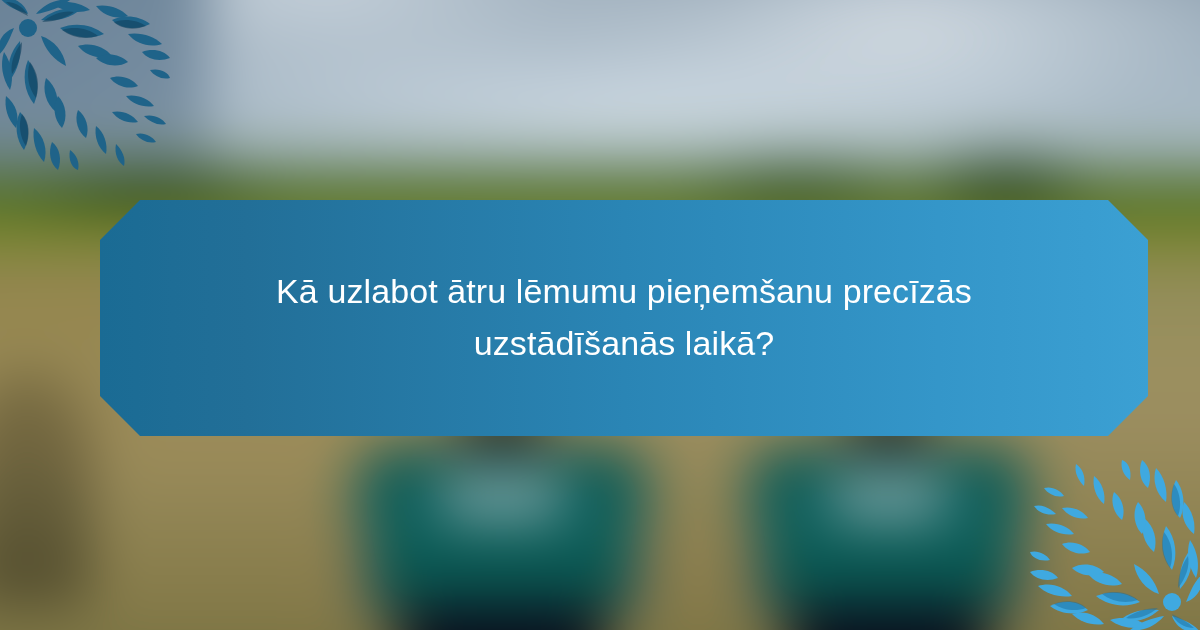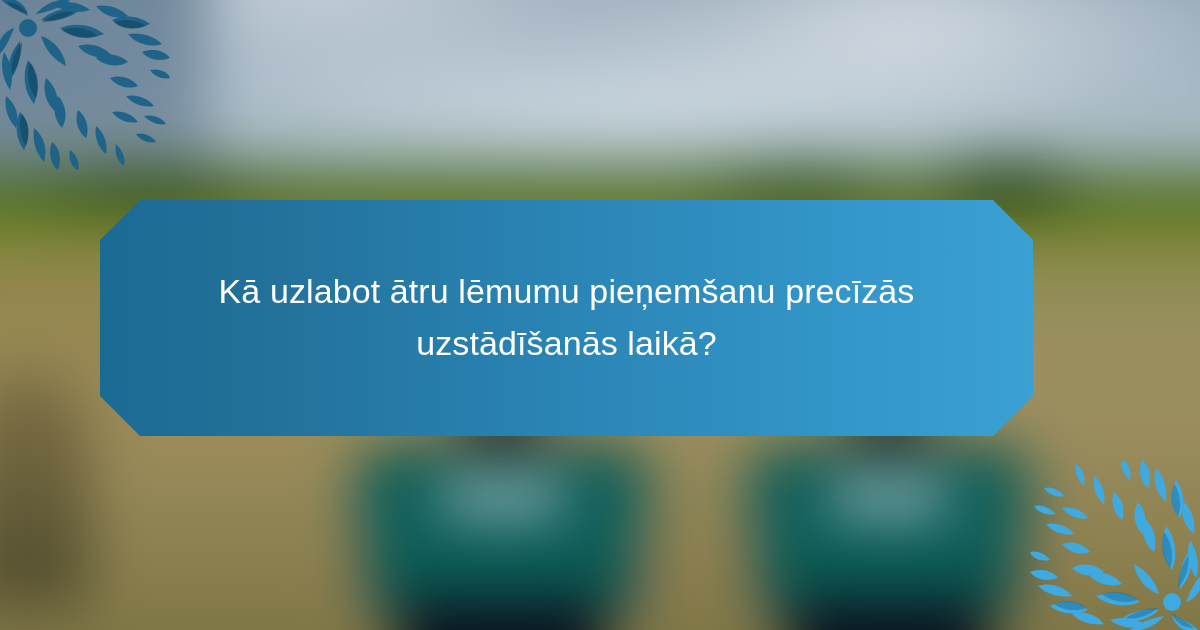--- a/index.html
+++ b/index.html
@@ -165,21 +165,21 @@
     right: 0;
     bottom: 0;
     transform: rotate(180deg);
   }
 
   
   #banner {
     position: absolute;
     left: 100px;
     top: 200px;
-    width: 933px;
+    width: 1048px;
     height: 236px;
     background: linear-gradient(90deg, #1a6b94 0%, #226f98 14%, #2a85b5 50%, #3496c9 80%, #3ba0d3 100%);
     -webkit-clip-path: polygon(40px 0, calc(100% - 40px) 0, 100% 40px, 100% calc(100% - 40px), calc(100% - 40px) 100%, 40px 100%, 0 calc(100% - 40px), 0 40px);
     clip-path: polygon(40px 0, calc(100% - 40px) 0, 100% 40px, 100% calc(100% - 40px), calc(100% - 40px) 100%, 40px 100%, 0 calc(100% - 40px), 0 40px);
     display: flex;
     align-items: center;
     justify-content: center;
     box-sizing: border-box;
     padding: 0 70px;
   }

